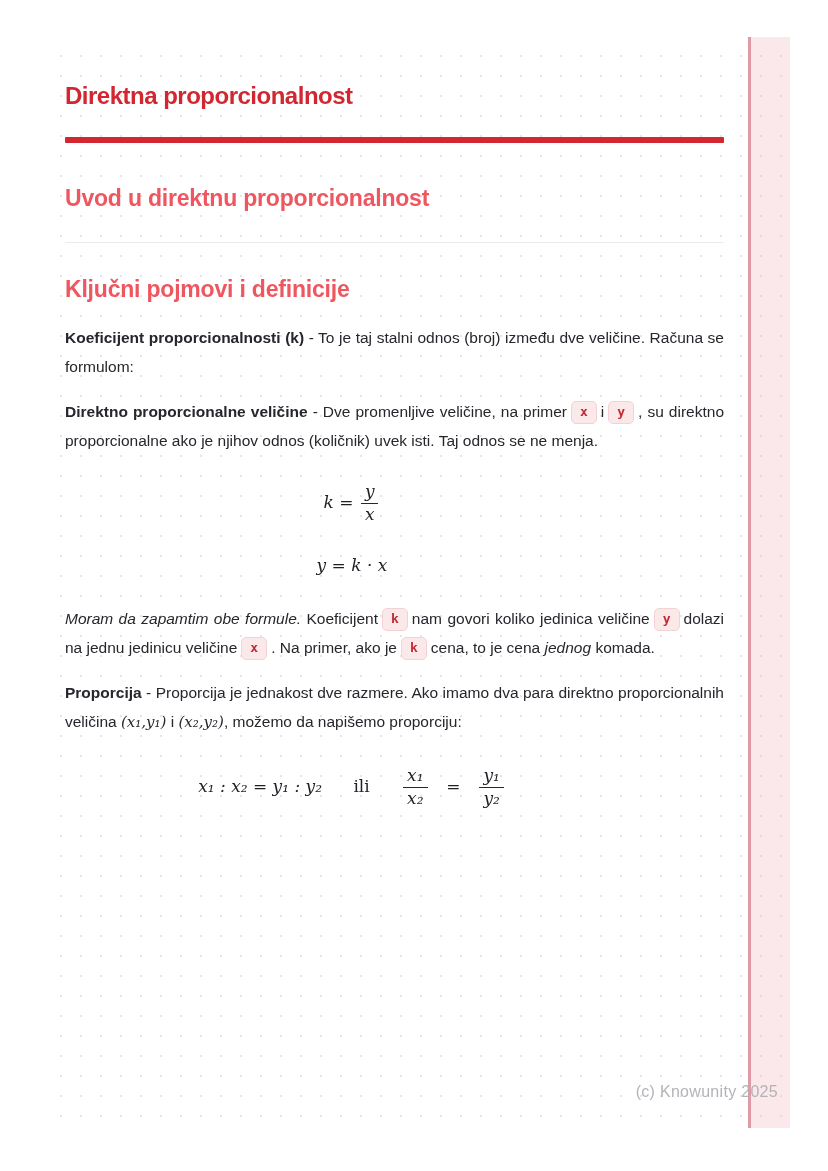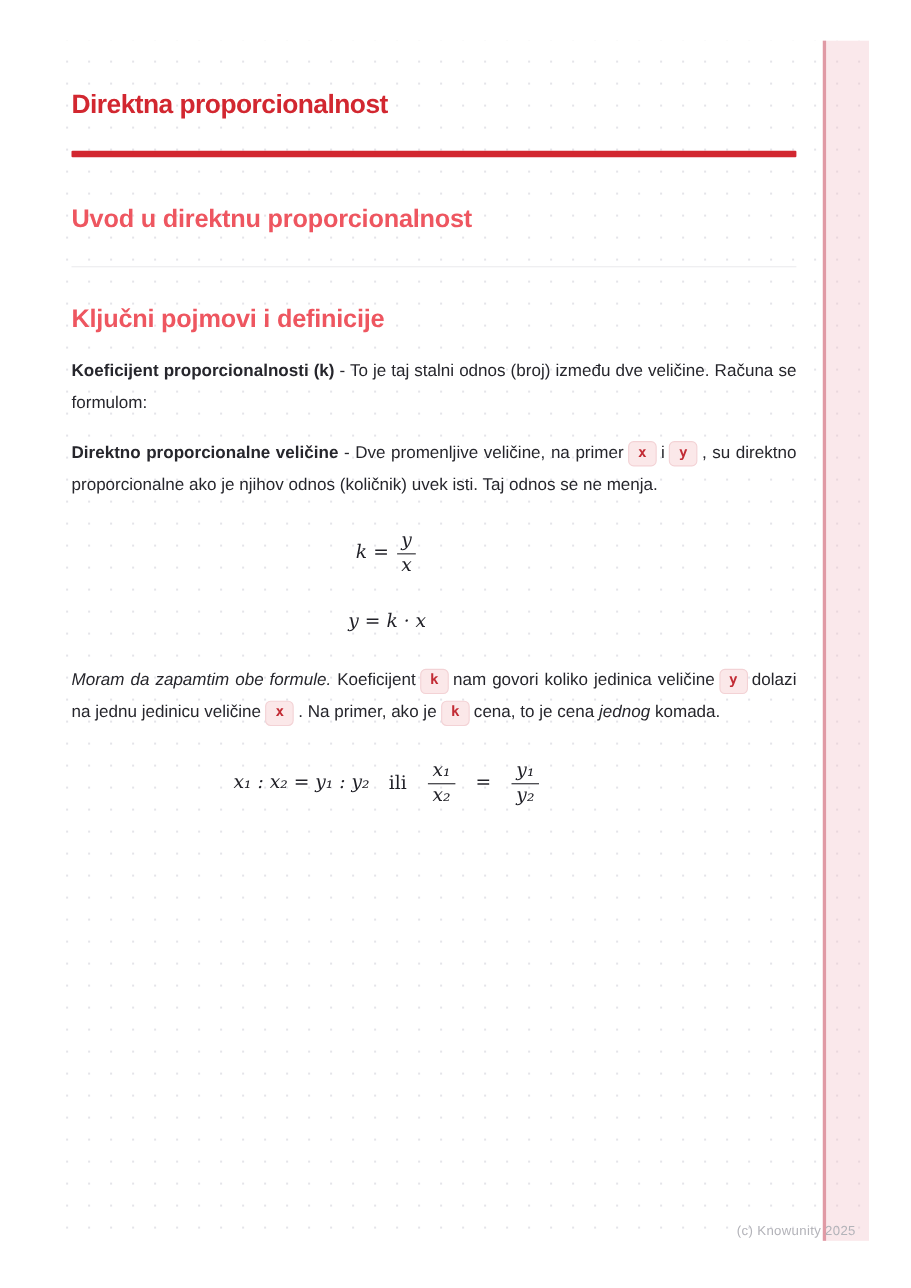--- a/index.html
+++ b/index.html
@@ -104,28 +104,28 @@
     line-height: 1.15;
     margin: 0 2px;
   }
   .frac .num {
     border-bottom: 1.3px solid #26262c;
     padding: 0 4px 1px;
   }
   .frac .den { padding: 1px 4px 0; }
   .formula .connector {
     font-style: normal;
-    margin: 0 12px;
+    margin: 0 26px;
   }
   .formula .spacer { display: inline-block; width: 6px; }
   .footer {
     position: absolute;
     right: 12px;
-    bottom: 2px;
-    font-size: 12px;
+    bottom: 27px;
+    font-size: 16px;
     letter-spacing: 0.3px;
     color: #b3b3b9;
     margin-top: 26px;
   }
 </style>
 </head>
 <body>
 
 <div class="page">
   <div class="stripe"></div>
@@ -152,20 +152,21 @@
         <span class="num">y</span>
         <span class="den">x</span>
       </span>
     </div>
 
 
     <div class="formula formula-linear">y = k · x</div>
 
     <p class="body-text"><span class="seg-italic">Moram da zapamtim obe formule.</span><span class="seg-plain"> Koeficijent</span><span class="seg-code">k</span><span class="seg-plain">nam govori koliko jedinica veličine</span><span class="seg-code">y</span><span class="seg-plain">dolazi na jednu jedinicu veličine</span><span class="seg-code">x</span><span class="seg-plain">. Na primer, ako je</span><span class="seg-code">k</span><span class="seg-plain">cena, to je cena </span><span class="seg-italic">jednog</span><span class="seg-plain"> komada.</span></p>
 
+    <p class="body-text"><span class="seg-bold">Proporcija</span><span class="seg-plain"> - Proporcija je jednakost dve razmere. Ako imamo dva para direktno proporcionalnih veličina </span><span class="seg-math">(x₁,y₁)</span><span class="seg-plain"> i </span><span class="seg-math">(x₂,y₂)</span><span class="seg-plain">, možemo da napišemo proporciju:</span></p>
 
     <div class="formula formula-proportion">
       <span>x₁ : x₂ = y₁ : y₂</span>
       <span class="connector">ili</span>
       <span class="frac">
         <span class="num">x₁</span>
         <span class="den">x₂</span>
       </span>
       <span class="spacer"></span>
       <span>=</span>

